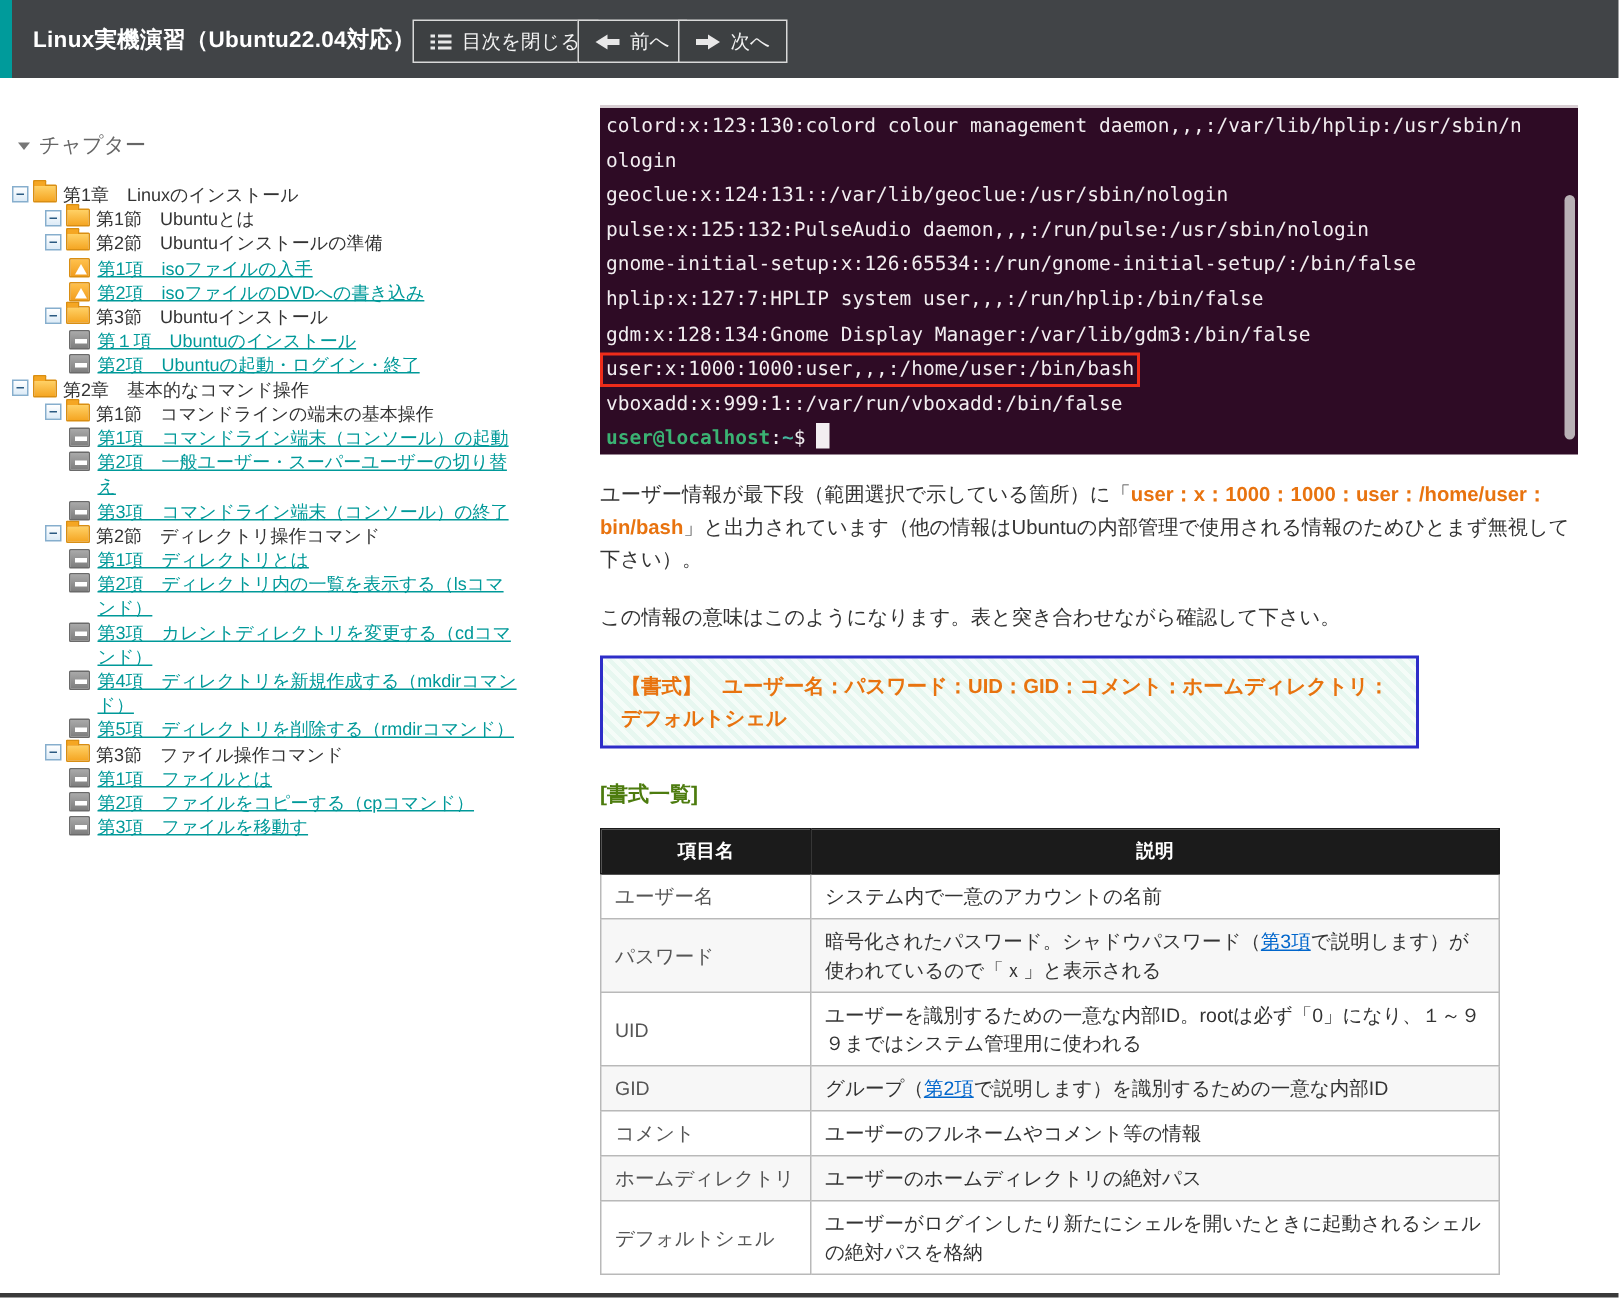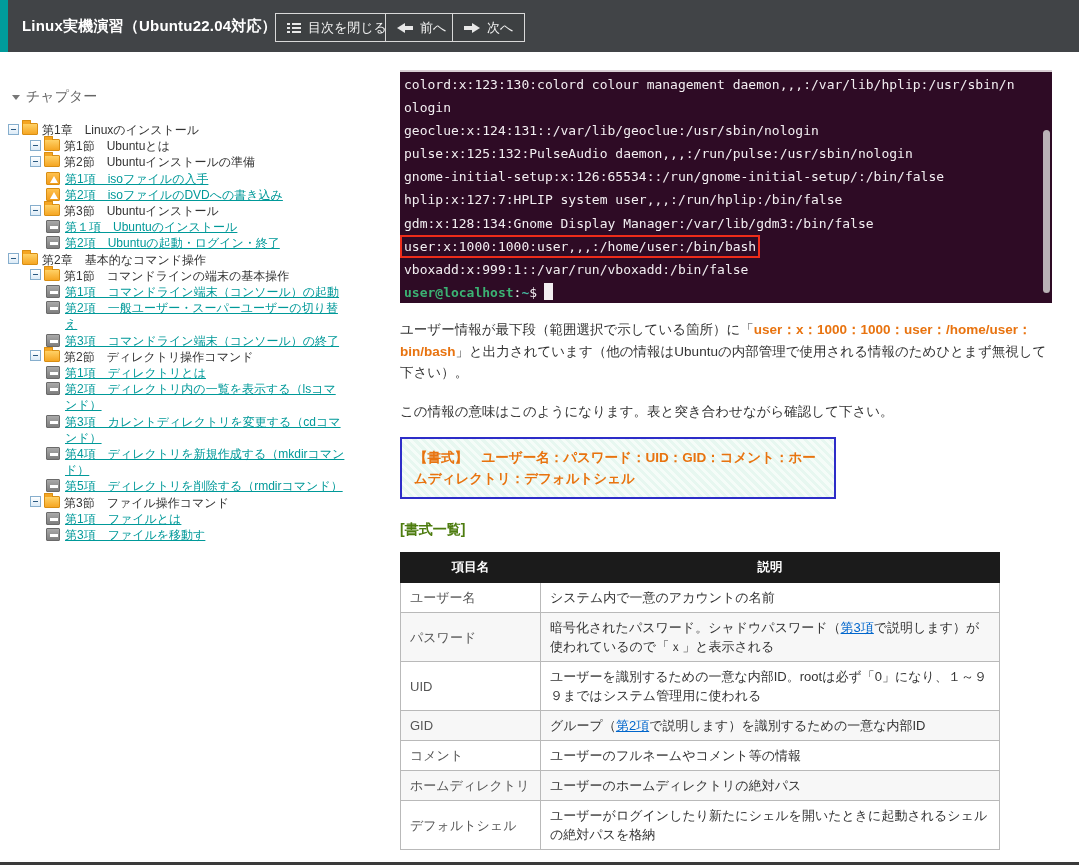--- a/index.html
+++ b/index.html
@@ -67,21 +67,21 @@
   .tline .redbox { display:inline-block; border:2px solid #ee2c1a; padding:0 2px; margin-left:-4px; line-height:19px; }
   .prompt-user { color:#3bb273; font-weight:bold; }
   .prompt-path { color:#45b8a0; font-weight:bold; }
   .cursor { display:inline-block; width:9px; height:17px; background:#f2eef1; vertical-align:-3px; margin-left:7px; }
   .term-scrollbar { position:absolute; right:2px; top:58px; width:7px; height:163px; background:#b9b2b6; border-radius:4px; }
 
   .para { margin-top:16px; width:652px; font-size:13.5px; line-height:21.5px; color:#333; }
   .para2 { margin-top:17px; }
   .hl-orange { color:#e8730f; font-weight:bold; }
 
-  .format-box { margin-top:15px; width:436px; border:2px solid #2d2dc8; padding:8px 12px;
+  .format-box { margin-top:15px; width:546px; border:2px solid #2d2dc8; padding:8px 12px;
     background:repeating-linear-gradient(45deg,#e7f7f0 0px,#e7f7f0 3px,#f5fcf8 3px,#f5fcf8 6px);
     font-size:13.5px; line-height:21px; color:#e8730f; font-weight:bold; }
 
   .list-heading { margin-top:22px; color:#4d7c0f; font-weight:bold; font-size:14px; }
 
   .spec-table { margin-top:13px; width:600px; border-collapse:collapse; font-size:13px; color:#333; }
   .spec-table th { background:#1b1b1b; color:#ffffff; font-weight:bold; padding:6px 8px; border:1px solid #1b1b1b; font-size:12.5px; }
   .spec-table td { border:1px solid #b9b9b9; padding:5px 9px; line-height:19px; vertical-align:middle; }
   .spec-table td.c1 { width:140px; text-align:left; color:#555; }
   .spec-table tr:nth-child(even) td { background:#f7f7f7; }
@@ -273,20 +273,27 @@
 
       <span class="node-icon page-gray"></span>
     </span>
     <span class="tlabel link">第1項　ファイルとは</span>
   </div>
       <div class="trow lvl2">
     <span class="tico">
 
       <span class="node-icon page-gray"></span>
     </span>
+    <span class="tlabel link">第2項　ファイルをコピーする（cpコマンド）</span>
+  </div>
+      <div class="trow lvl2">
+    <span class="tico">
+
+      <span class="node-icon page-gray"></span>
+    </span>
     <span class="tlabel link">第3項　ファイルを移動す</span>
   </div>
     </div>
 </div>
 
 <div class="main">
 
   <div class="terminal" id="terminal">
     <div class="term-scrollbar"></div>
   <div class="tline">colord:x:123:130:colord colour management daemon,,,:/var/lib/hplip:/usr/sbin/n</div>

